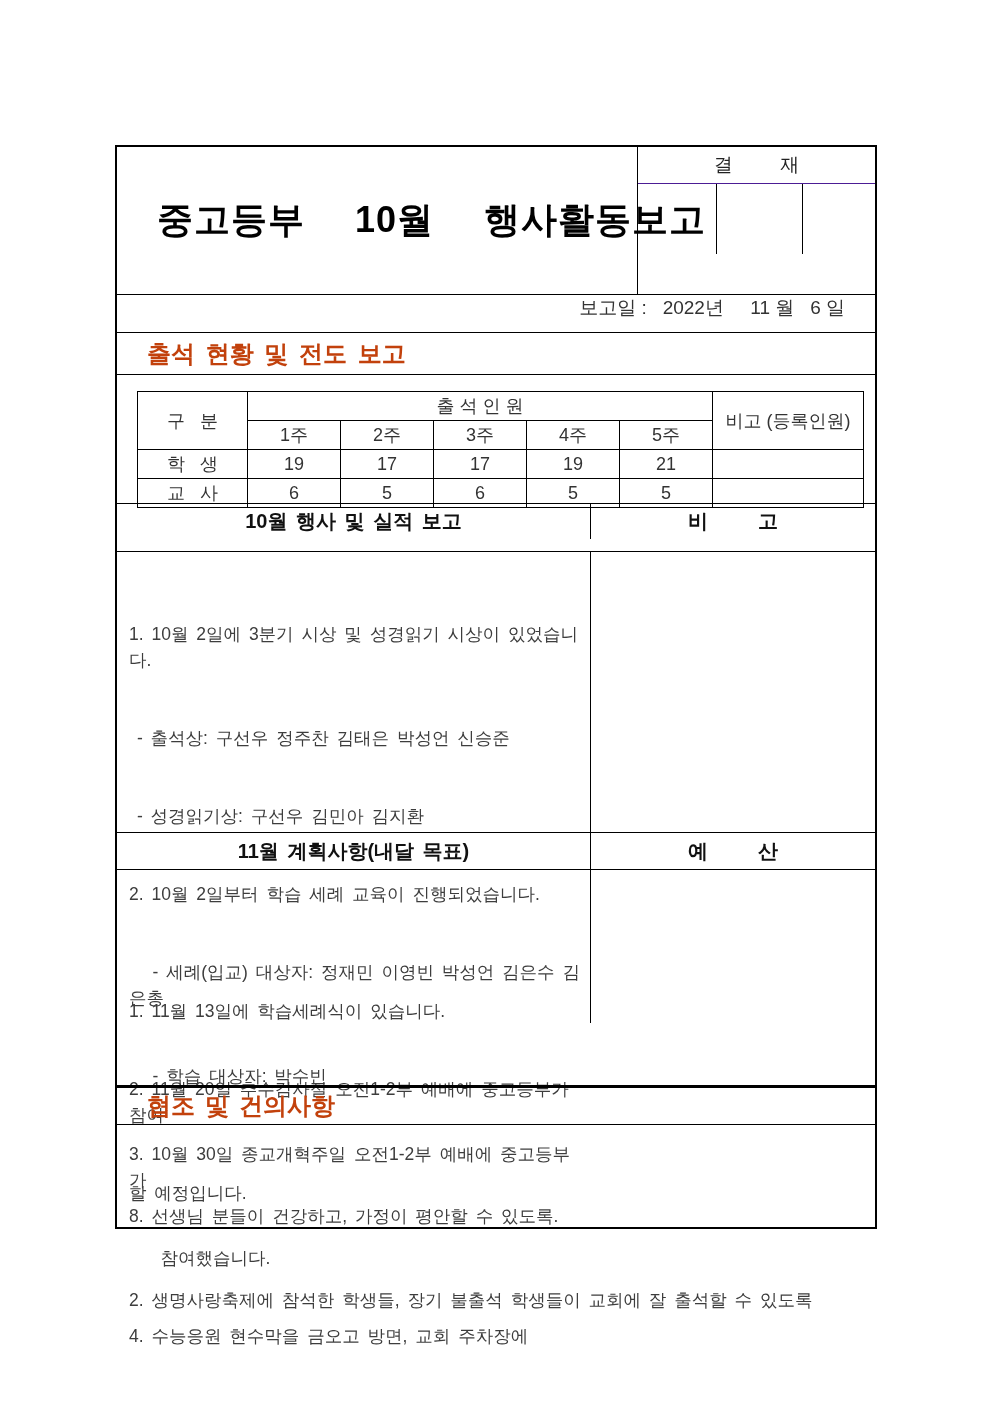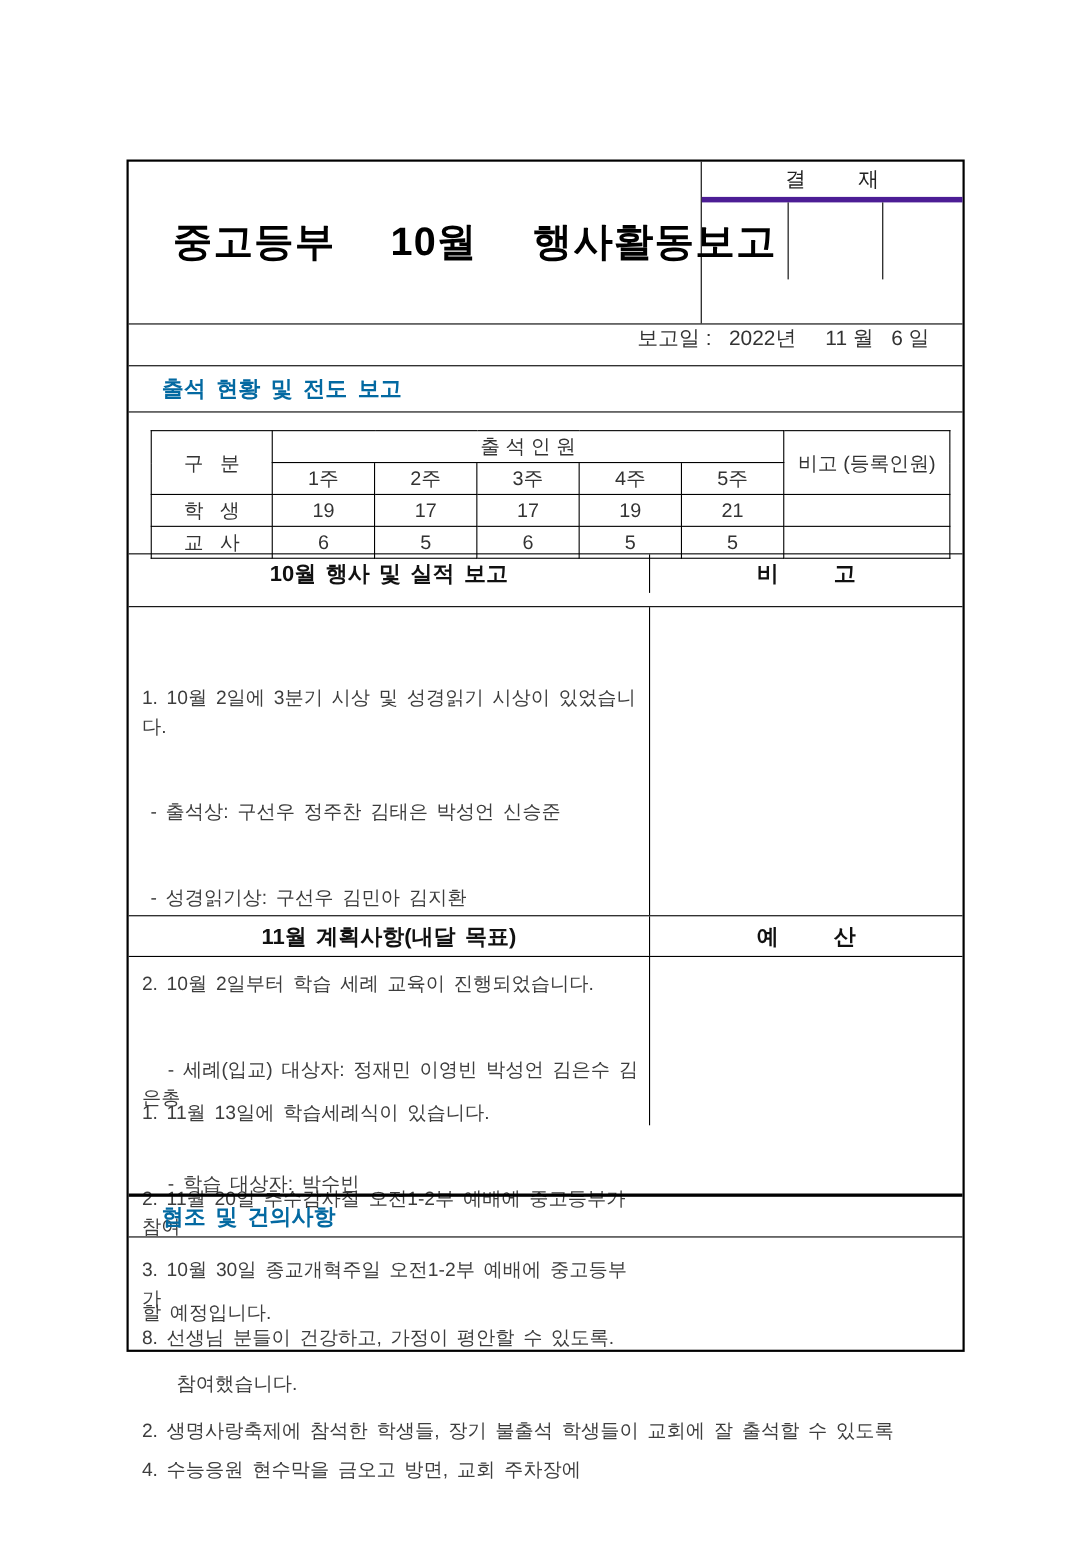--- a/index.html
+++ b/index.html
@@ -27,41 +27,41 @@
     position:absolute;left:40px;top:0;height:147px;width:460px;
     display:flex;align-items:center;
     font-size:36px;font-weight:bold;color:#000;
     letter-spacing:1px;word-spacing:14px;white-space:pre;
   }
   .approval{
     position:absolute;right:0;top:0;width:238px;height:147px;
     border-left:1px solid #000;box-sizing:border-box;
   }
   .appr-header{
-    height:37px;border-bottom:5px solid #4c1d95;box-sizing:border-box;
+    height:37px;border-bottom:1px solid #4c1d95;box-sizing:border-box;
     display:flex;align-items:center;justify-content:center;
     font-size:19px;color:#222;white-space:pre;
   }
   .appr-labels{height:40px;border-bottom:1px solid #000;box-sizing:border-box;display:flex;}
   .appr-sign{height:70px;display:flex;}
   .appr-cell{
     box-sizing:border-box;display:flex;align-items:center;justify-content:center;
     font-size:19px;color:#222;white-space:pre;
   }
   .appr-cell.c1{width:78px;}
   .appr-cell.c2{width:86px;border-left:1px solid #000;}
   .appr-cell.c3{width:73px;border-left:1px solid #000;}
 
   
   .date-row{top:147px;height:38px;display:flex;align-items:flex-start;justify-content:flex-end;padding-right:30px;}
   .date-text{font-size:19px;color:#333;white-space:pre;}
 
   
   .att-head-row{top:185px;height:42px;display:flex;align-items:center;padding-left:30px;}
-  .sec-heading{font-size:20px;font-weight:bold;color:#0369a1;word-spacing:4px;}
+  .sec-heading{font-size:24px;font-weight:bold;color:#c2410c;word-spacing:4px;}
   .att-area{top:227px;height:141px;}
   table.att{
     position:absolute;left:20px;top:16px;
     border-collapse:collapse;table-layout:fixed;
   }
   table.att td{
     border:1px solid #000;height:28px;
     text-align:center;vertical-align:middle;
     font-size:18px;color:#333;white-space:pre;
     padding:0;

